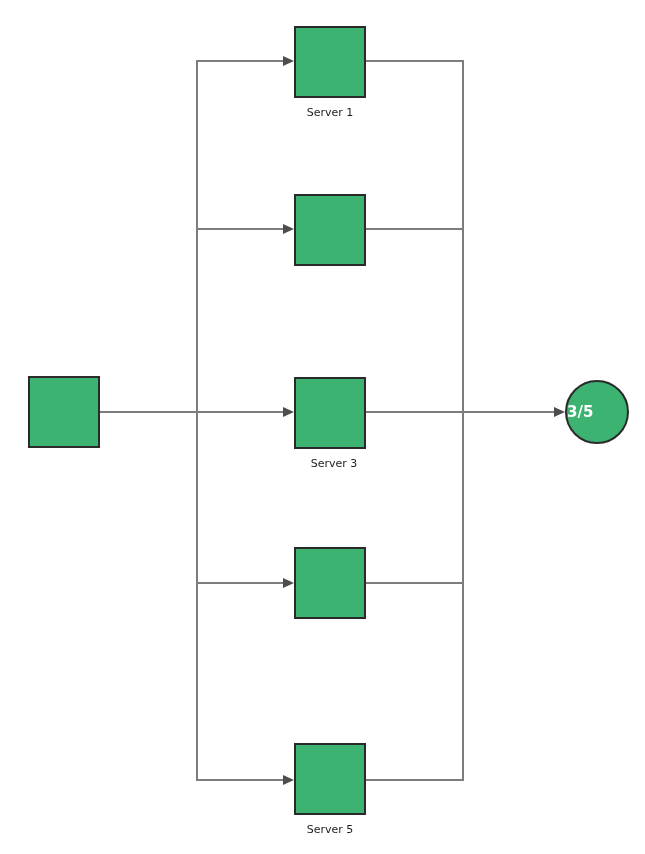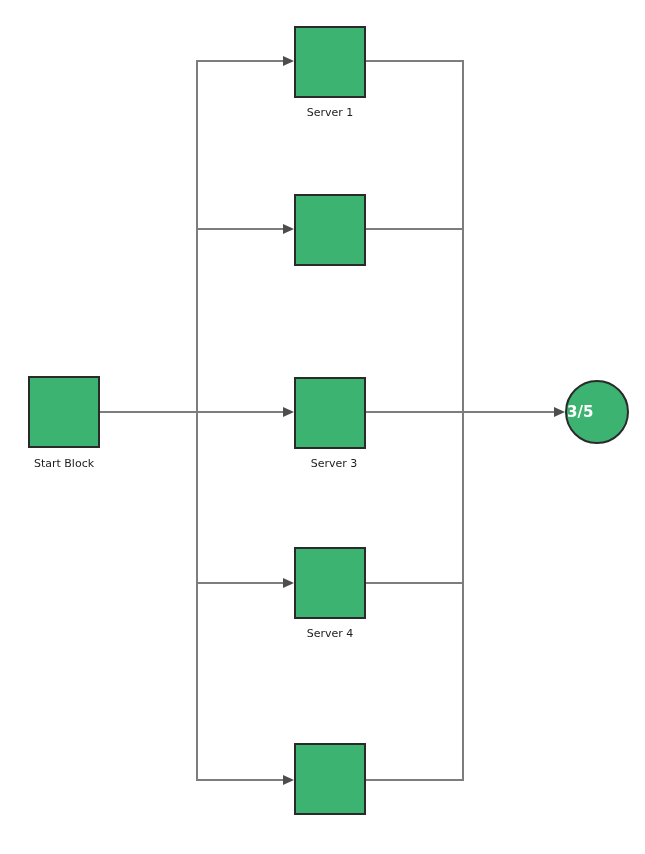--- a/index.html
+++ b/index.html
@@ -72,32 +72,31 @@
 
   <div class="arrow-right" style="left:283px;top:56px"></div>
   <div class="arrow-right" style="left:283px;top:224px"></div>
   <div class="arrow-right" style="left:283px;top:407px"></div>
   <div class="arrow-right" style="left:283px;top:578px"></div>
   <div class="arrow-right" style="left:283px;top:775px"></div>
 
   <div class="arrow-right" style="left:554px;top:407px"></div>
 
   <div class="node-box" style="left:28px;top:376px"></div>
-  <div class="node-label" style="left:-1px;top:455px">Start Block</div>
 
   <div class="node-box" style="left:294px;top:26px"></div>
   <div class="node-label" style="left:265px;top:104px">Server 1</div>
 
   <div class="node-box" style="left:294px;top:194px"></div>
 
   <div class="node-box" style="left:294px;top:377px"></div>
   <div class="node-label" style="left:269px;top:455px">Server 3</div>
 
   <div class="node-box" style="left:294px;top:547px"></div>
-  <div class="node-label" style="left:265px;top:625px">Server 4</div>
 
   <div class="node-box" style="left:294px;top:743px"></div>
+  <div class="node-label" style="left:265px;top:821px">Server 5</div>
 
   <div class="sink-circle" style="left:565px;top:380px">
     <span>3/5</span>
   </div>
 
 </div>
 
 </body></html>

